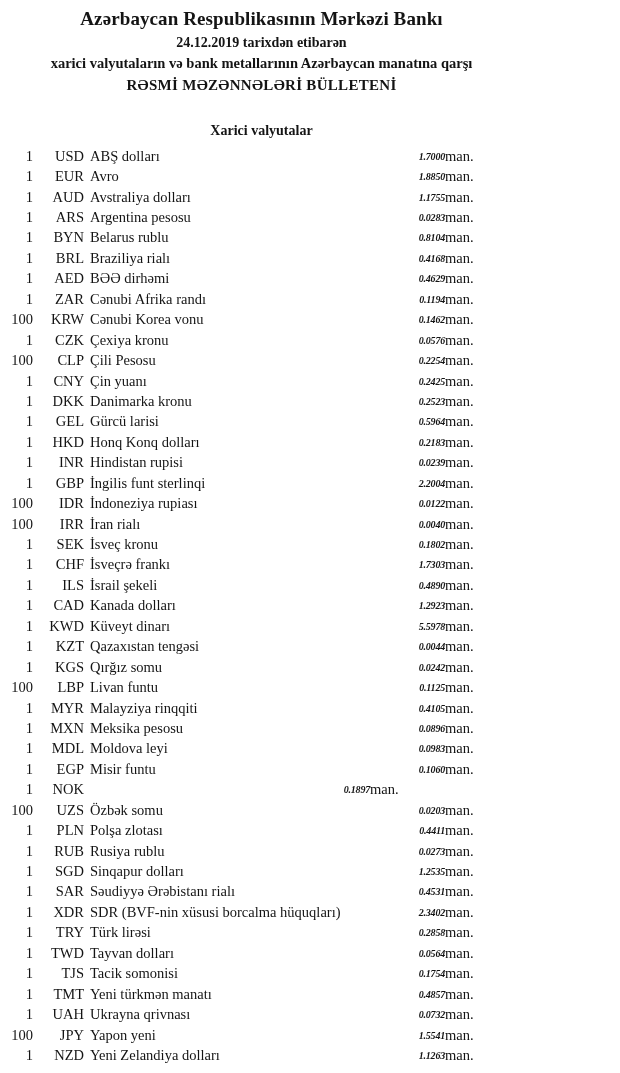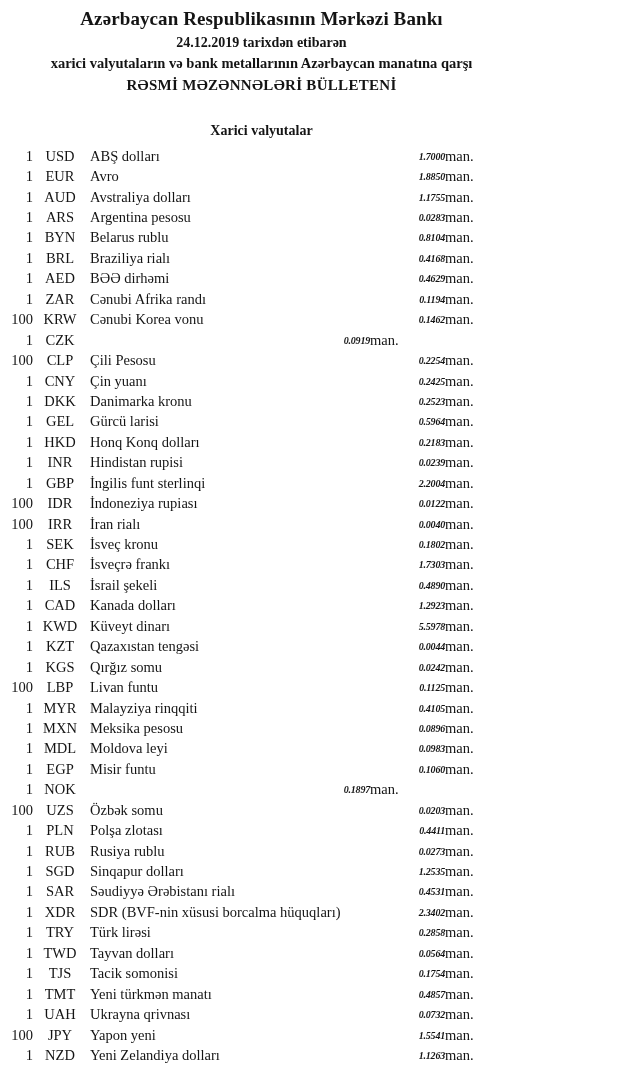--- a/index.html
+++ b/index.html
@@ -64,21 +64,21 @@
     grid-template-columns: 36px 48px 1fr 75px 50px;
     height: 20.44px;
     align-items: center;
     font-size: 14.5px;
   }
   .qty-cell {
     text-align: right;
     padding-right: 3px;
   }
   .code-cell {
-    text-align: center;
+    text-align: right;
   }
   .name-cell {
     padding-left: 6px;
     white-space: nowrap;
     overflow: hidden;
   }
   .rate-cell {
     text-align: right;
     font-weight: bold;
     font-style: italic;
@@ -162,21 +162,22 @@
       <div class="row">
         <span class="qty-cell">100</span>
         <span class="code-cell">KRW</span>
         <span class="name-cell">Cənubi Korea vonu</span>
         <span class="rate-cell">0.1462</span>
         <span class="unit-cell">man.</span>
       </div>
       <div class="row">
         <span class="qty-cell">1</span>
         <span class="code-cell">CZK</span>
-        <span class="rate-cell">0.0919</span>
+        <span class="name-cell">Çexiya kronu</span>
+        <span class="rate-cell">0.0576</span>
         <span class="unit-cell">man.</span>
       </div>
       <div class="row">
         <span class="qty-cell">100</span>
         <span class="code-cell">CLP</span>
         <span class="name-cell">Çili Pesosu</span>
         <span class="rate-cell">0.2254</span>
         <span class="unit-cell">man.</span>
       </div>
       <div class="row">

